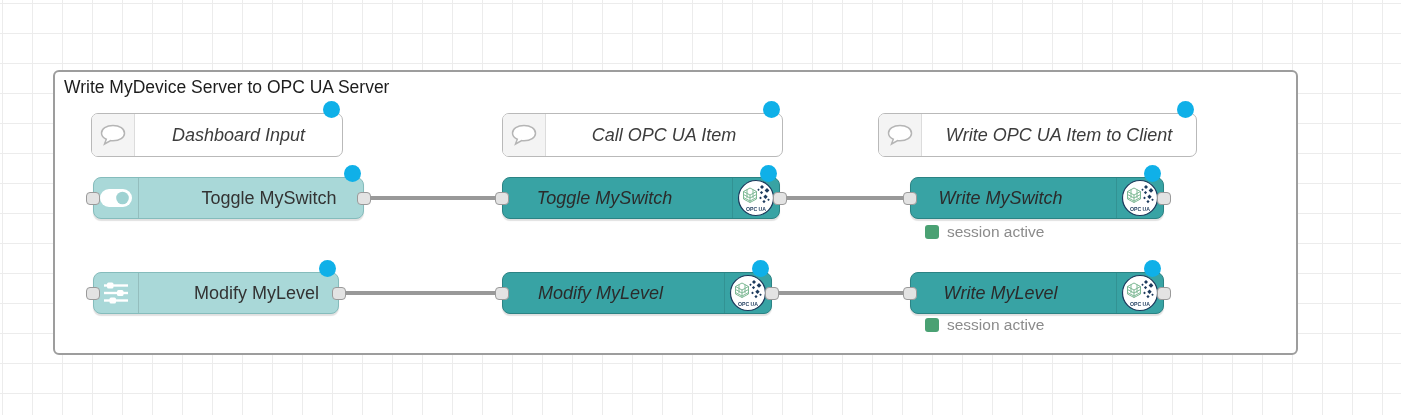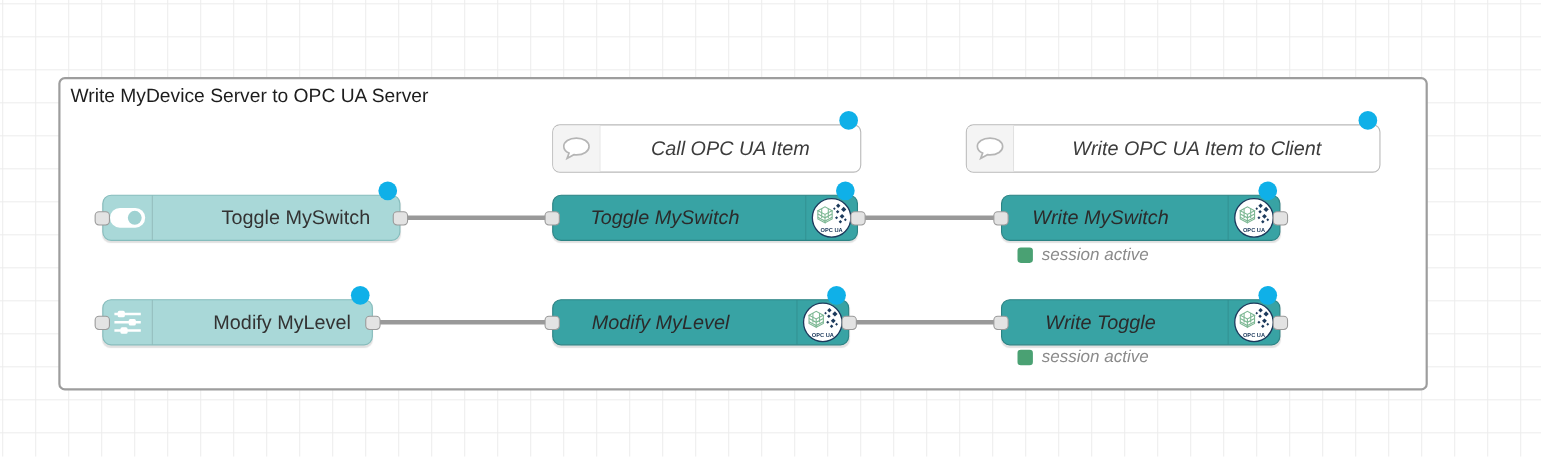--- a/index.html
+++ b/index.html
@@ -50,50 +50,59 @@
   .port{
     position:absolute;width:14px;height:13px;background:#e3e3e3;border:1.5px solid #9a9a9a;
     border-radius:4px;box-sizing:border-box;top:14px;
   }
   .port.in{left:-8px;}
   .port.out{right:-8px;}
   .changed-dot{
     position:absolute;width:17px;height:17px;border-radius:50%;background:#0fb0e8;
     top:-13px;right:2px;
   }
-  .status{position:absolute;display:flex;align-items:center;gap:8px;height:16px;font-style:italic;}
+  .status{position:absolute;display:flex;align-items:center;gap:8px;height:16px;}
   .status-dot{width:14px;height:14px;border-radius:3px;background:#4aa173;flex:none;}
   .status-text{font-size:15.5px;color:#8b8b8b;white-space:nowrap;}
 </style>
 </head>
 <body>
 
 <div id="canvas">
 
   <div class="group">
     <div class="group-title">Write MyDevice Server to OPC UA Server</div>
   </div>
 
   <div class="wire" style="left:364px;top:196px;width:140px;"></div>
   <div class="wire" style="left:780px;top:196px;width:132px;"></div>
   <div class="wire" style="left:339px;top:291px;width:165px;"></div>
   <div class="wire" style="left:772px;top:291px;width:140px;"></div>
 
+  <div class="comment" style="left:91px;top:113px;width:252px;">
+    <div class="comment-icon-region">
+      <svg width="26" height="22" viewBox="0 0 26 22">
+        <path d="M13 1.5 C6.4 1.5 1.5 4.8 1.5 9 c0 2.6 1.9 4.9 4.8 6.2 L4.5 20 l6.2-3.4 c.8 .1 1.5 .2 2.3 .2 6.6 0 11.5-3.3 11.5-7.6 S19.6 1.5 13 1.5 z" fill="#fff" stroke="#b5b5b5" stroke-width="1.5"></path>
+      </svg>
+    </div>
+    <div class="node-label">Dashboard Input</div>
+    <div class="changed-dot"></div>
+  </div>
 
   <div class="comment" style="left:502px;top:113px;width:281px;">
     <div class="comment-icon-region">
       <svg width="26" height="22" viewBox="0 0 26 22">
         <path d="M13 1.5 C6.4 1.5 1.5 4.8 1.5 9 c0 2.6 1.9 4.9 4.8 6.2 L4.5 20 l6.2-3.4 c.8 .1 1.5 .2 2.3 .2 6.6 0 11.5-3.3 11.5-7.6 S19.6 1.5 13 1.5 z" fill="#fff" stroke="#b5b5b5" stroke-width="1.5"></path>
       </svg>
     </div>
     <div class="node-label">Call OPC UA Item</div>
     <div class="changed-dot"></div>
   </div>
 
-  <div class="comment" style="left:878px;top:113px;width:377px;">
+  <div class="comment" style="left:878px;top:113px;width:319px;">
     <div class="comment-icon-region">
       <svg width="26" height="22" viewBox="0 0 26 22">
         <path d="M13 1.5 C6.4 1.5 1.5 4.8 1.5 9 c0 2.6 1.9 4.9 4.8 6.2 L4.5 20 l6.2-3.4 c.8 .1 1.5 .2 2.3 .2 6.6 0 11.5-3.3 11.5-7.6 S19.6 1.5 13 1.5 z" fill="#fff" stroke="#b5b5b5" stroke-width="1.5"></path>
       </svg>
     </div>
     <div class="node-label">Write OPC UA Item to Client</div>
     <div class="changed-dot"></div>
   </div>
 
   <div class="node node-light" style="left:93px;top:177px;width:271px;">
@@ -216,21 +225,21 @@
         </g>
         <text x="19" y="32" font-size="5.2" text-anchor="middle" fill="#1c3a5c" font-weight="bold" font-family="Liberation Sans, sans-serif">OPC UA</text>
       </svg>
     </div>
     <div class="port in"></div>
     <div class="port out"></div>
     <div class="changed-dot"></div>
   </div>
 
   <div class="node node-teal" style="left:910px;top:272px;width:254px;">
-    <div class="node-label">Write Toggle</div>
+    <div class="node-label">Write MyLevel</div>
     <div class="icon-region-right">
       <svg width="38" height="38" viewBox="0 0 38 38">
         <circle cx="19" cy="19" r="17.5" fill="#fff" stroke="#1c3a5c" stroke-width="1.2"></circle>
         <g stroke="#7db894" stroke-width="1" fill="none">
           <path d="M6.5 12.5 l6.5-3.5 6.5 3.5 -6.5 3.5 z"></path>
           <path d="M6.5 12.5 v7.5 l6.5 3.5 v-7.5"></path>
           <path d="M19.5 12.5 v7.5 l-6.5 3.5"></path>
           <path d="M6.5 15.5 l6.5 3.5 6.5 -3.5 M6.5 18.5 l6.5 3.5 6.5 -3.5 M10 10.6 v8.6 M16 10.6 v8.6"></path>
         </g>
         <g fill="#1c3a5c">

